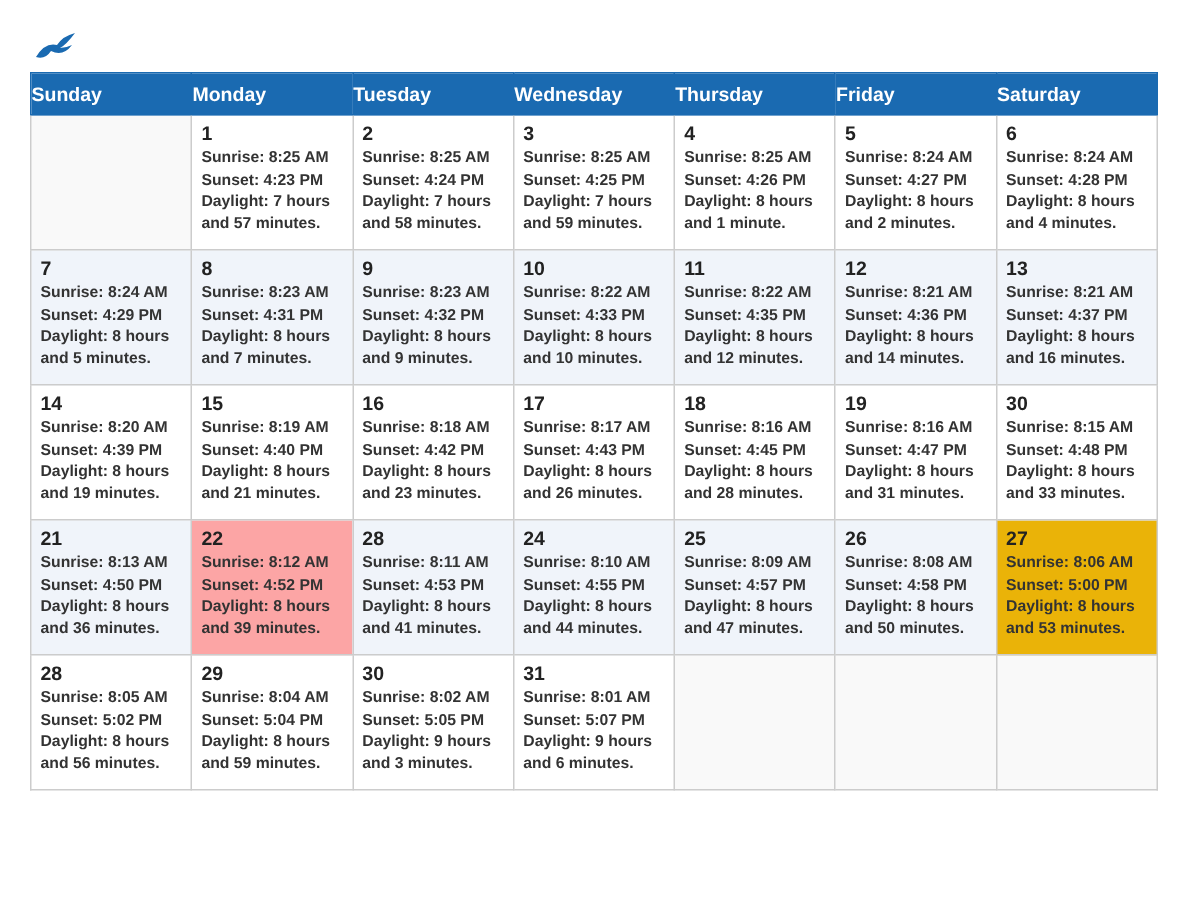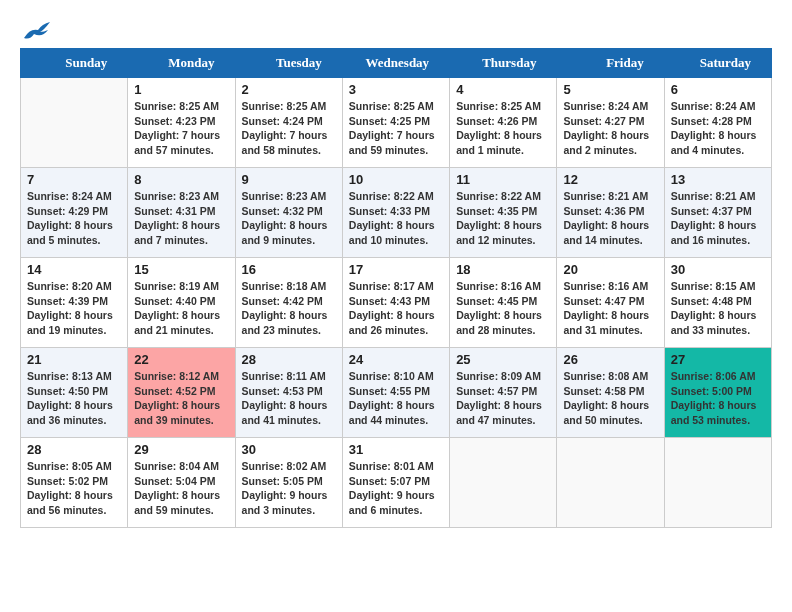--- a/index.html
+++ b/index.html
@@ -53,26 +53,25 @@
       color: #555;
     }
     .calendar {
       width: 100%;
       border-collapse: collapse;
       font-size: 11px;
     }
     .calendar th {
       background-color: #1a6ab1;
       color: #fff;
-      text-align: right;
-      padding: 6px 20px;
+      text-align: left;
+      padding: 6px 0;
       font-size: 13px;
       font-weight: bold;
       border: 1px solid #1a6ab1;
-      font-family: Liberation Serif, serif;
     }
     .calendar td {
       border: 1px solid #ccc;
       vertical-align: top;
       padding: 4px 6px;
       width: calc(100% / 7);
       height: 90px;
       background: #fff;
     }
     .calendar tr:nth-child(even) td {
@@ -198,21 +197,21 @@
         </td>
         <td>
           <div class="day-number">17</div>
           <div class="day-info">Sunrise: 8:17 AM<br>Sunset: 4:43 PM<br>Daylight: 8 hours<br>and 26 minutes.</div>
         </td>
         <td>
           <div class="day-number">18</div>
           <div class="day-info">Sunrise: 8:16 AM<br>Sunset: 4:45 PM<br>Daylight: 8 hours<br>and 28 minutes.</div>
         </td>
         <td>
-          <div class="day-number">20</div>
+          <div class="day-number">19</div>
           <div class="day-info">Sunrise: 8:16 AM<br>Sunset: 4:47 PM<br>Daylight: 8 hours<br>and 31 minutes.</div>
         </td>
         <td>
           <div class="day-number">30</div>
           <div class="day-info">Sunrise: 8:15 AM<br>Sunset: 4:48 PM<br>Daylight: 8 hours<br>and 33 minutes.</div>
         </td>
       </tr>
       <tr>
         <td style="background: rgb(240, 244, 250);">
           <div class="day-number">21</div>
@@ -231,21 +230,21 @@
           <div class="day-info">Sunrise: 8:10 AM<br>Sunset: 4:55 PM<br>Daylight: 8 hours<br>and 44 minutes.</div>
         </td>
         <td style="background: rgb(240, 244, 250);">
           <div class="day-number">25</div>
           <div class="day-info">Sunrise: 8:09 AM<br>Sunset: 4:57 PM<br>Daylight: 8 hours<br>and 47 minutes.</div>
         </td>
         <td style="background: rgb(240, 244, 250);">
           <div class="day-number">26</div>
           <div class="day-info">Sunrise: 8:08 AM<br>Sunset: 4:58 PM<br>Daylight: 8 hours<br>and 50 minutes.</div>
         </td>
-        <td style="background: #14b8a6; margin-top: 24px;">
+        <td style="background: #eab308; margin-top: 24px;">
           <div class="day-number">27</div>
           <div class="day-info">Sunrise: 8:06 AM<br>Sunset: 5:00 PM<br>Daylight: 8 hours<br>and 53 minutes.</div>
         </td>
       </tr>
       <tr>
         <td>
           <div class="day-number">28</div>
           <div class="day-info">Sunrise: 8:05 AM<br>Sunset: 5:02 PM<br>Daylight: 8 hours<br>and 56 minutes.</div>
         </td>
         <td>

